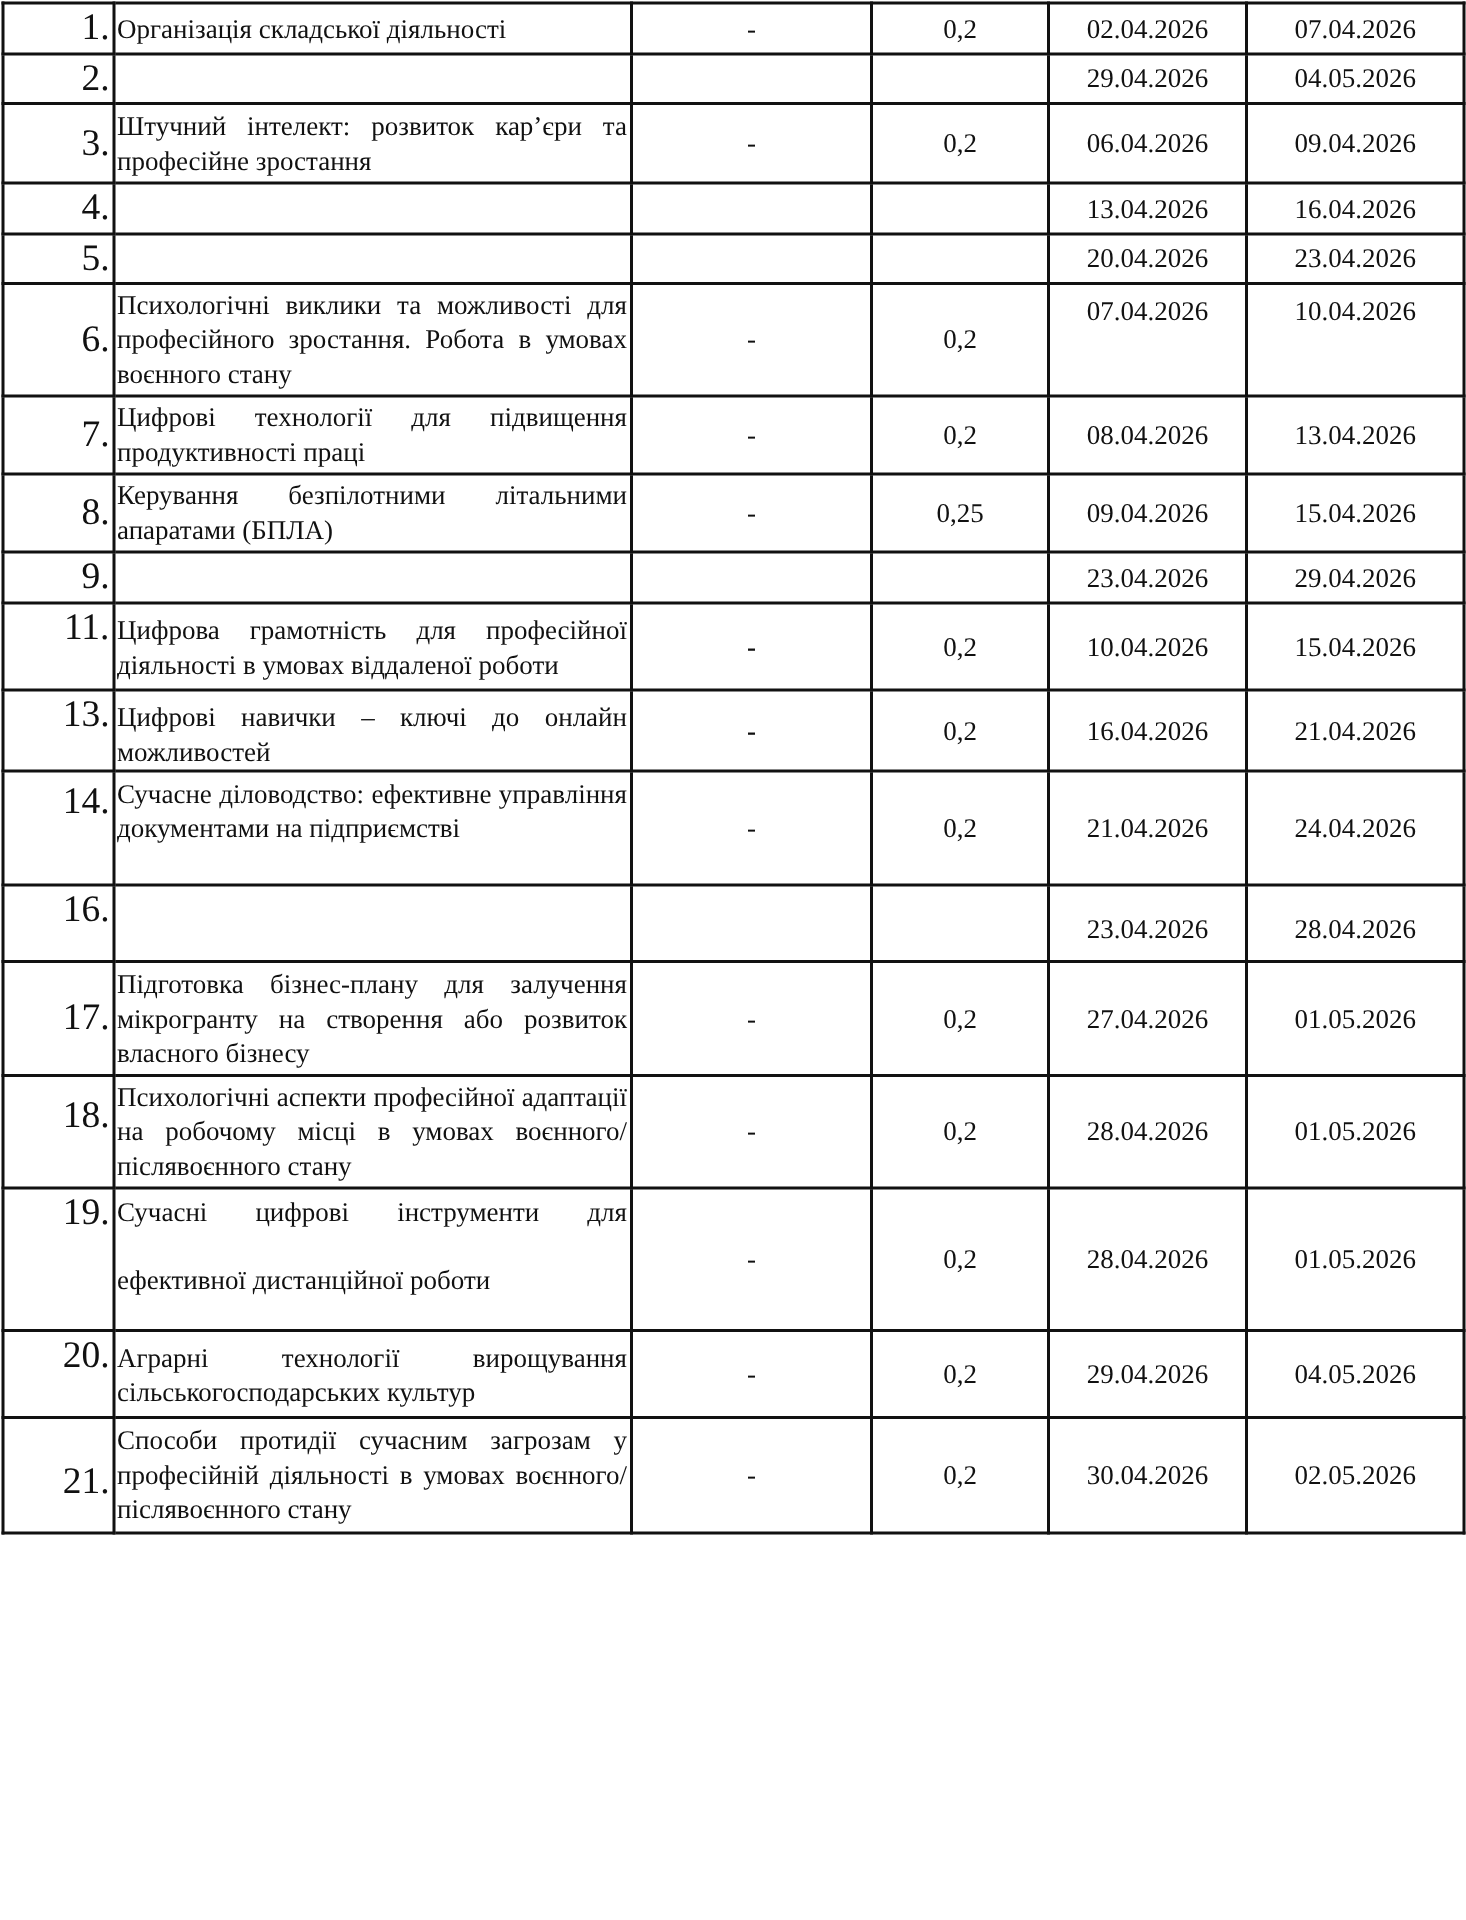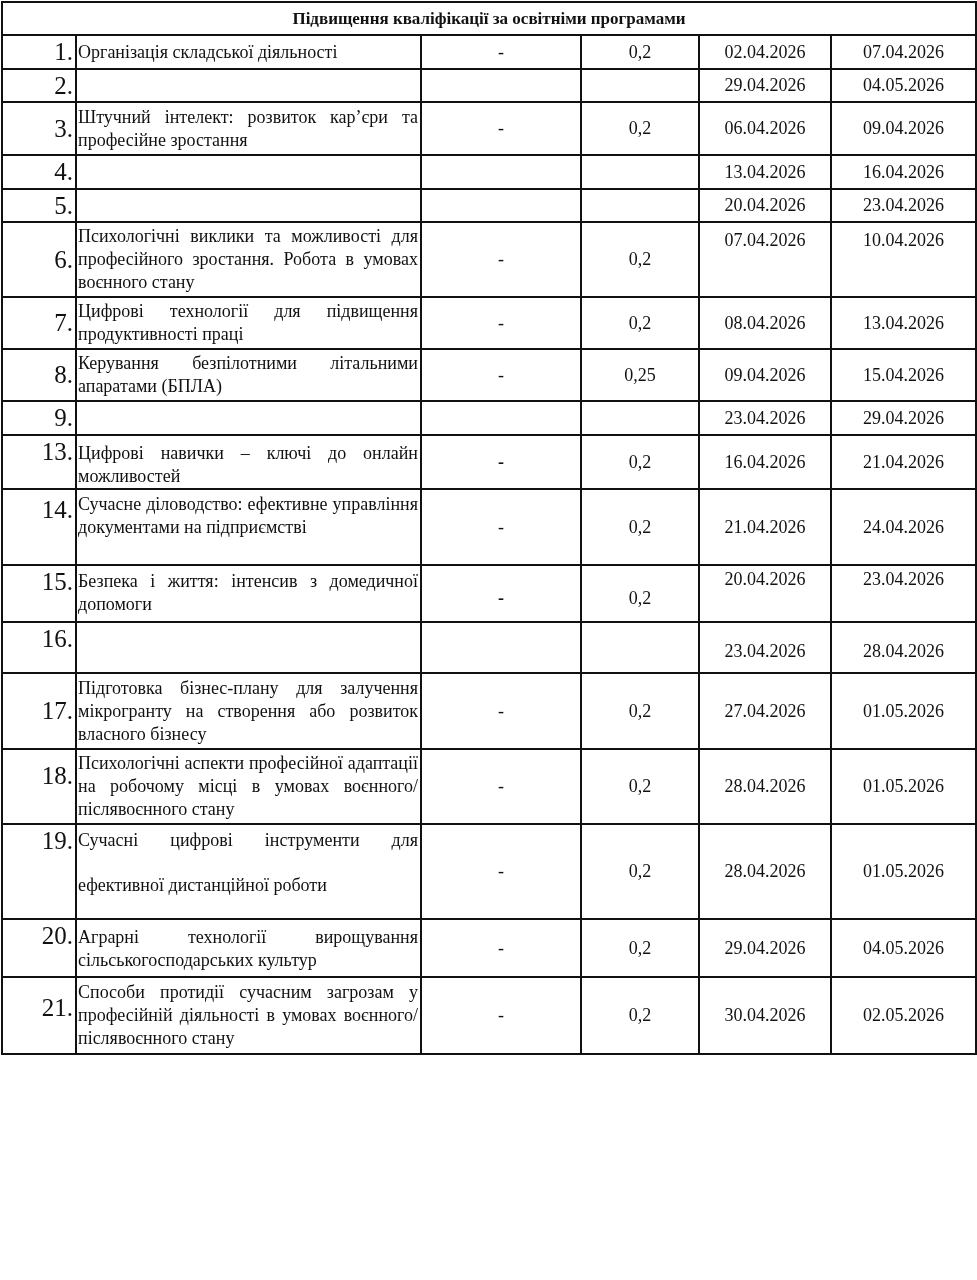--- a/index.html
+++ b/index.html
@@ -37,23 +37,20 @@
   <table>
     <colgroup>
       <col style="width:74px">
         <col style="width:345px">
         <col style="width:160px">
         <col style="width:118px">
         <col style="width:132px">
         <col style="width:145px">
     </colgroup>
     <tbody>
-        <tr>
-      <td class="hdr" colspan="6">Підвищення кваліфікації за освітніми програмами</td>
-    </tr>
 
     <tr style="height:34px">
       <td class="num mid">1.</td>
       <td class="title mid">Організація складської діяльності</td>
       <td class="dash">-</td>
       <td class="hrs">0,2</td>
       <td class="d1">02.04.2026</td>
       <td class="d2">07.04.2026</td>
     </tr>
 
@@ -123,48 +120,48 @@
     <tr style="height:34px">
       <td class="num mid">9.</td>
       <td class="title mid"></td>
       <td class="dash"></td>
       <td class="hrs"></td>
       <td class="d1">23.04.2026</td>
       <td class="d2">29.04.2026</td>
     </tr>
 
 
+    <tr style="height:58px">
+      <td class="num">11.</td>
+      <td class="title" style="padding-top:6px">Цифрова грамотність для професійної діяльності в умовах віддаленої роботи</td>
+      <td class="dash bolddash">-</td>
+      <td class="hrs">0,2</td>
+      <td class="d1">10.04.2026</td>
+      <td class="d2">15.04.2026</td>
+    </tr>
 
 
     <tr style="height:49px">
       <td class="num">13.</td>
       <td class="title" style="padding-top:6px">Цифрові навички – ключі до онлайн можливостей</td>
       <td class="dash bolddash">-</td>
       <td class="hrs">0,2</td>
       <td class="d1">16.04.2026</td>
       <td class="d2">21.04.2026</td>
     </tr>
 
     <tr style="height:76px">
       <td class="num" style="padding-top:6px">14.</td>
       <td class="title" style="padding-top:3px">Сучасне діловодство: ефективне управління документами на підприємстві</td>
       <td class="dash">-</td>
       <td class="hrs">0,2</td>
       <td class="d1">21.04.2026</td>
       <td class="d2">24.04.2026</td>
     </tr>
 
-    <tr style="height:57px">
-      <td class="num">15.</td>
-      <td class="title" style="padding-top:4px">Безпека і життя: інтенсив з домедичної допомоги</td>
-      <td class="dash bolddash" style="padding-top:10px">-</td>
-      <td class="hrs" style="padding-top:10px">0,2</td>
-      <td class="d1" style="vertical-align:top;padding-top:2px">20.04.2026</td>
-      <td class="d2" style="vertical-align:top;padding-top:2px">23.04.2026</td>
-    </tr>
 
     <tr style="height:51px">
       <td class="num">16.</td>
       <td class="title"></td>
       <td class="dash"></td>
       <td class="hrs"></td>
       <td class="d1" style="padding-top:8px">23.04.2026</td>
       <td class="d2" style="padding-top:8px">28.04.2026</td>
     </tr>
 
@@ -201,21 +198,21 @@
     <tr style="height:58px">
       <td class="num">20.</td>
       <td class="title" style="padding-top:6px">Аграрні технології вирощування сільськогосподарських культур</td>
       <td class="dash">-</td>
       <td class="hrs">0,2</td>
       <td class="d1">29.04.2026</td>
       <td class="d2">04.05.2026</td>
     </tr>
 
     <tr style="height:77px">
-      <td class="num" style="padding-top:16px">21.</td>
+      <td class="num" style="padding-top:28px">21.</td>
       <td class="title mid">Способи протидії сучасним загрозам у професійній діяльності в умовах воєнного/післявоєнного стану</td>
       <td class="dash">-</td>
       <td class="hrs">0,2</td>
       <td class="d1">30.04.2026</td>
       <td class="d2">02.05.2026</td>
     </tr>
   </tbody>
     </table>
 </div>
 

